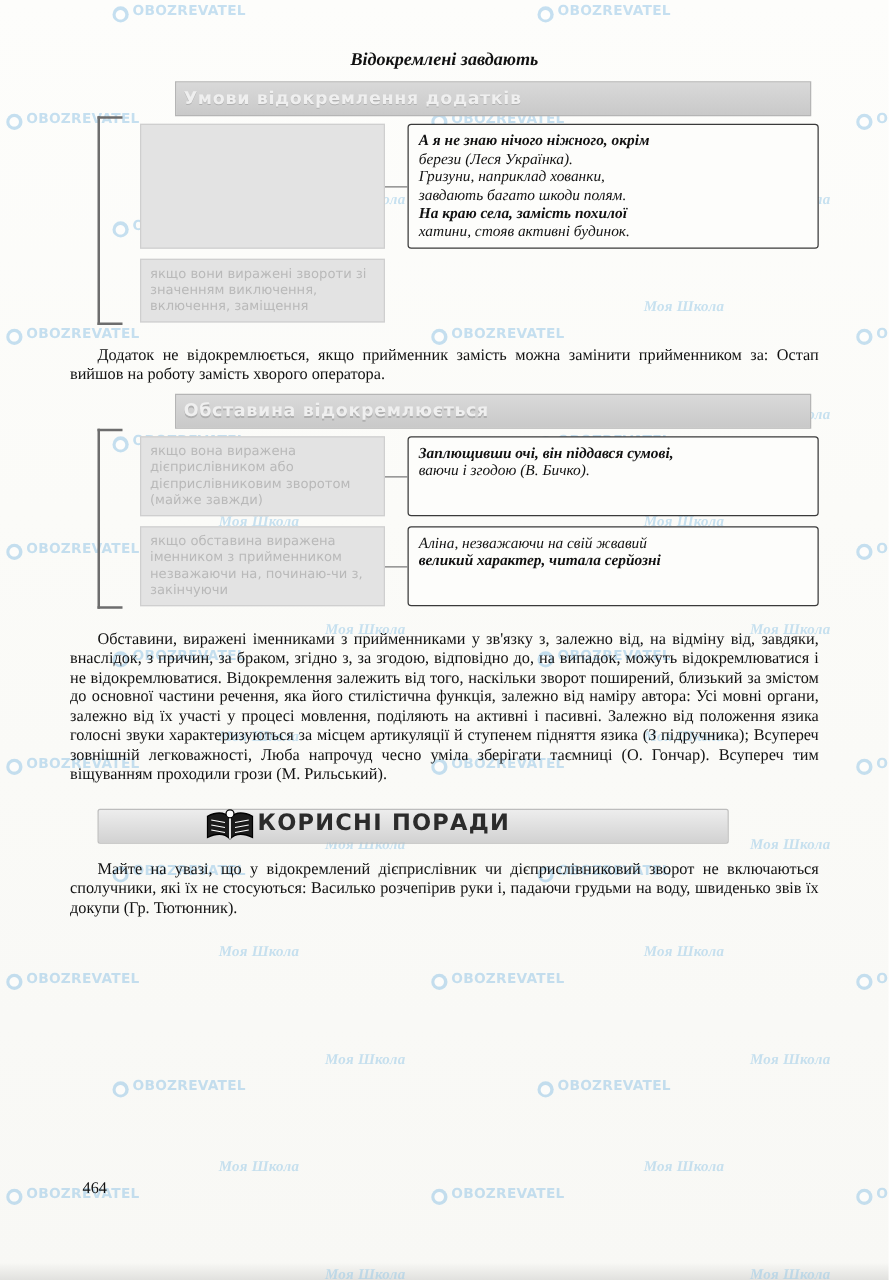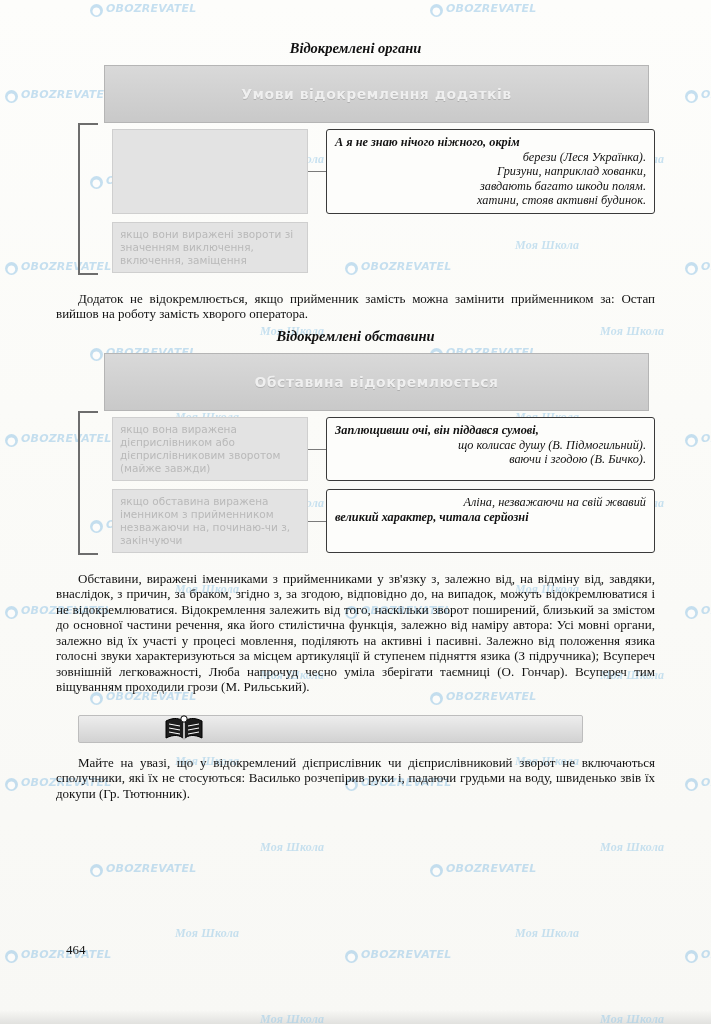--- a/index.html
+++ b/index.html
@@ -32,21 +32,20 @@
     overflow: hidden;
   }
   .wm {
     position: absolute;
     white-space: nowrap;
     font-family: "DejaVu Sans", sans-serif;
     font-weight: bold;
     color: #8fc3e6;
     opacity: .5;
     letter-spacing: .2px;
-    font-style: italic;
   }
   .wm.obz {
     font-size: 11px;
   }
   .wm.obz .dot {
     display: inline-block;
     width: 13px;
     height: 13px;
     border-radius: 50%;
     background: #8fc3e6;
@@ -82,40 +81,40 @@
   }
 
   p.body {
     font-size: 13px;
     line-height: 15.5px;
     text-align: justify;
     margin: 0 0 6px 0;
     text-indent: 22px;
   }
   p.body.noindent { text-indent: 0; }
-  i, .i { font-style: italic; text-align: right; }
+  i, .i { font-style: italic; }
   .bi { font-weight: bold; font-style: italic; }
 
   
   .scheme {
     position: relative;
     margin: 8px 0 10px 0;
   }
   .scheme-head {
     background: linear-gradient(180deg,#d9d9d9,#c9c9c9);
     color: #efefef;
     font-family: "DejaVu Sans", sans-serif;
     font-weight: bold;
     font-size: 14px;
-    text-align: center;
-    padding: 20px 6px;
+    text-align: left;
+    padding: 5px 6px;
     border: 1px solid #b5b5b5;
     letter-spacing: .5px;
     text-shadow: 0 1px 0 #b0b0b0;
-    margin-left: 48px;
+    margin-left: 84px;
     margin-right: 6px;
   }
   .scheme-body {
     display: flex;
     margin-top: 6px;
   }
   .brace-col {
     width: 56px;
     position: relative;
     flex: 0 0 56px;
@@ -281,68 +280,67 @@
     <div class="wm school" style="left: 175px; top: 926px;">Моя Школа</div>
     <div class="wm obz" style="left: 345px; top: 948px;"><span class="dot">●</span>OBOZREVATEL</div>
     <div class="wm school" style="left: 515px; top: 926px;">Моя Школа</div>
     <div class="wm obz" style="left: 685px; top: 948px;"><span class="dot">●</span>OBOZREVATEL</div>
     <div class="wm school" style="left: 260px; top: 1012px;">Моя Школа</div>
     <div class="wm school" style="left: 600px; top: 1012px;">Моя Школа</div>
   </div>
 
 <div class="content">
 
-  <h2 class="section-title">Відокремлені органи</h2>
+  <h2 class="section-title">Відокремлені завдають</h2>
 
   <div class="scheme">
     <div class="scheme-head">Умови відокремлення додатків</div>
     <div class="scheme-body">
       <div class="brace-col">
           <div class="brace"></div>
         </div>
       <div class="rows">
         <div class="row">
           <div class="row-left blank"></div>
           <div class="connector"></div>
           <div class="row-right">
             <span class="line bi">А я не знаю нічого ніжного, окрім</span>
             <span class="line i">берези (Леся Українка).</span>
             <span class="line i">Гризуни, наприклад хованки,</span>
             <span class="line i">завдають багато шкоди полям.</span>
+            <span class="line bi">На краю села, замість похилої</span>
             <span class="line i">хатини, стояв активні будинок.</span>
           </div>
         </div>
         <div class="row">
           <div class="row-left">якщо вони виражені звороти зі значенням виключення, включення, заміщення</div>
           <div class="connector" style="visibility:hidden"></div>
           <div class="row-right" style="visibility:hidden"></div>
         </div>
       </div>
     </div>
   </div>
 
   <p class="body">
     <span>Додаток не відокремлюється, якщо прийменник замість можна замінити прийменником за: Остап вийшов на роботу замість хворого оператора.</span>
   </p>
 
-  <h2 class="section-title">Відокремлені обставини</h2>
 
   <div class="scheme">
     <div class="scheme-head">Обставина відокремлюється</div>
     <div class="scheme-body">
       <div class="brace-col">
           <div class="brace"></div>
         </div>
       <div class="rows">
         <div class="row">
           <div class="row-left">якщо вона виражена дієприслівником або дієприслівниковим зворотом (майже завжди)</div>
           <div class="connector"></div>
           <div class="row-right">
             <span class="line bi">Заплющивши очі, він піддався сумові,</span>
-            <span class="line i">що колисає душу (В. Підмогильний).</span>
             <span class="line i">ваючи і згодою (В. Бичко).</span>
           </div>
         </div>
         <div class="row">
           <div class="row-left">якщо обставина виражена іменником з прийменником незважаючи на, починаю-чи з, закінчуючи</div>
           <div class="connector"></div>
           <div class="row-right">
             <span class="line i">Аліна, незважаючи на свій жвавий</span>
             <span class="line bi">великий характер, читала серйозні</span>
           </div>
@@ -357,20 +355,21 @@
     <div class="tips-bar"></div>
     <div class="book-icon">
       <svg viewBox="0 0 40 26" width="40" height="26">
         <path d="M2 6 C10 2, 16 3, 20 7 C24 3, 30 2, 38 6 L38 23 C30 19, 24 20, 20 24 C16 20, 10 19, 2 23 Z" fill="#1c1c1c" stroke="#000" stroke-width="1"></path>
         <path d="M20 7 L20 24" stroke="#ffffff" stroke-width="1.4"></path>
         <path d="M5 9 L16 11 M5 13 L16 15 M5 17 L16 19" stroke="#ffffff" stroke-width="1"></path>
         <path d="M24 11 L35 9 M24 15 L35 13 M24 19 L35 17" stroke="#ffffff" stroke-width="1"></path>
         <circle cx="20" cy="4" r="3.2" fill="#fff" stroke="#000" stroke-width="1"></circle>
       </svg>
     </div>
+    <div class="tips-text">КОРИСНІ ПОРАДИ</div>
   </div>
 
   <p class="body">Майте на увазі, що у відокремлений дієприслівник чи дієприслівниковий зворот не включаються сполучники, які їх не стосуються: Василько розчепірив руки і, падаючи грудьми на воду, швиденько звів їх докупи (Гр. Тютюнник).</p>
 
 </div>
 
 <div class="page-number">464</div>
 <div class="scan-edge"></div>
 
 </body></html>

